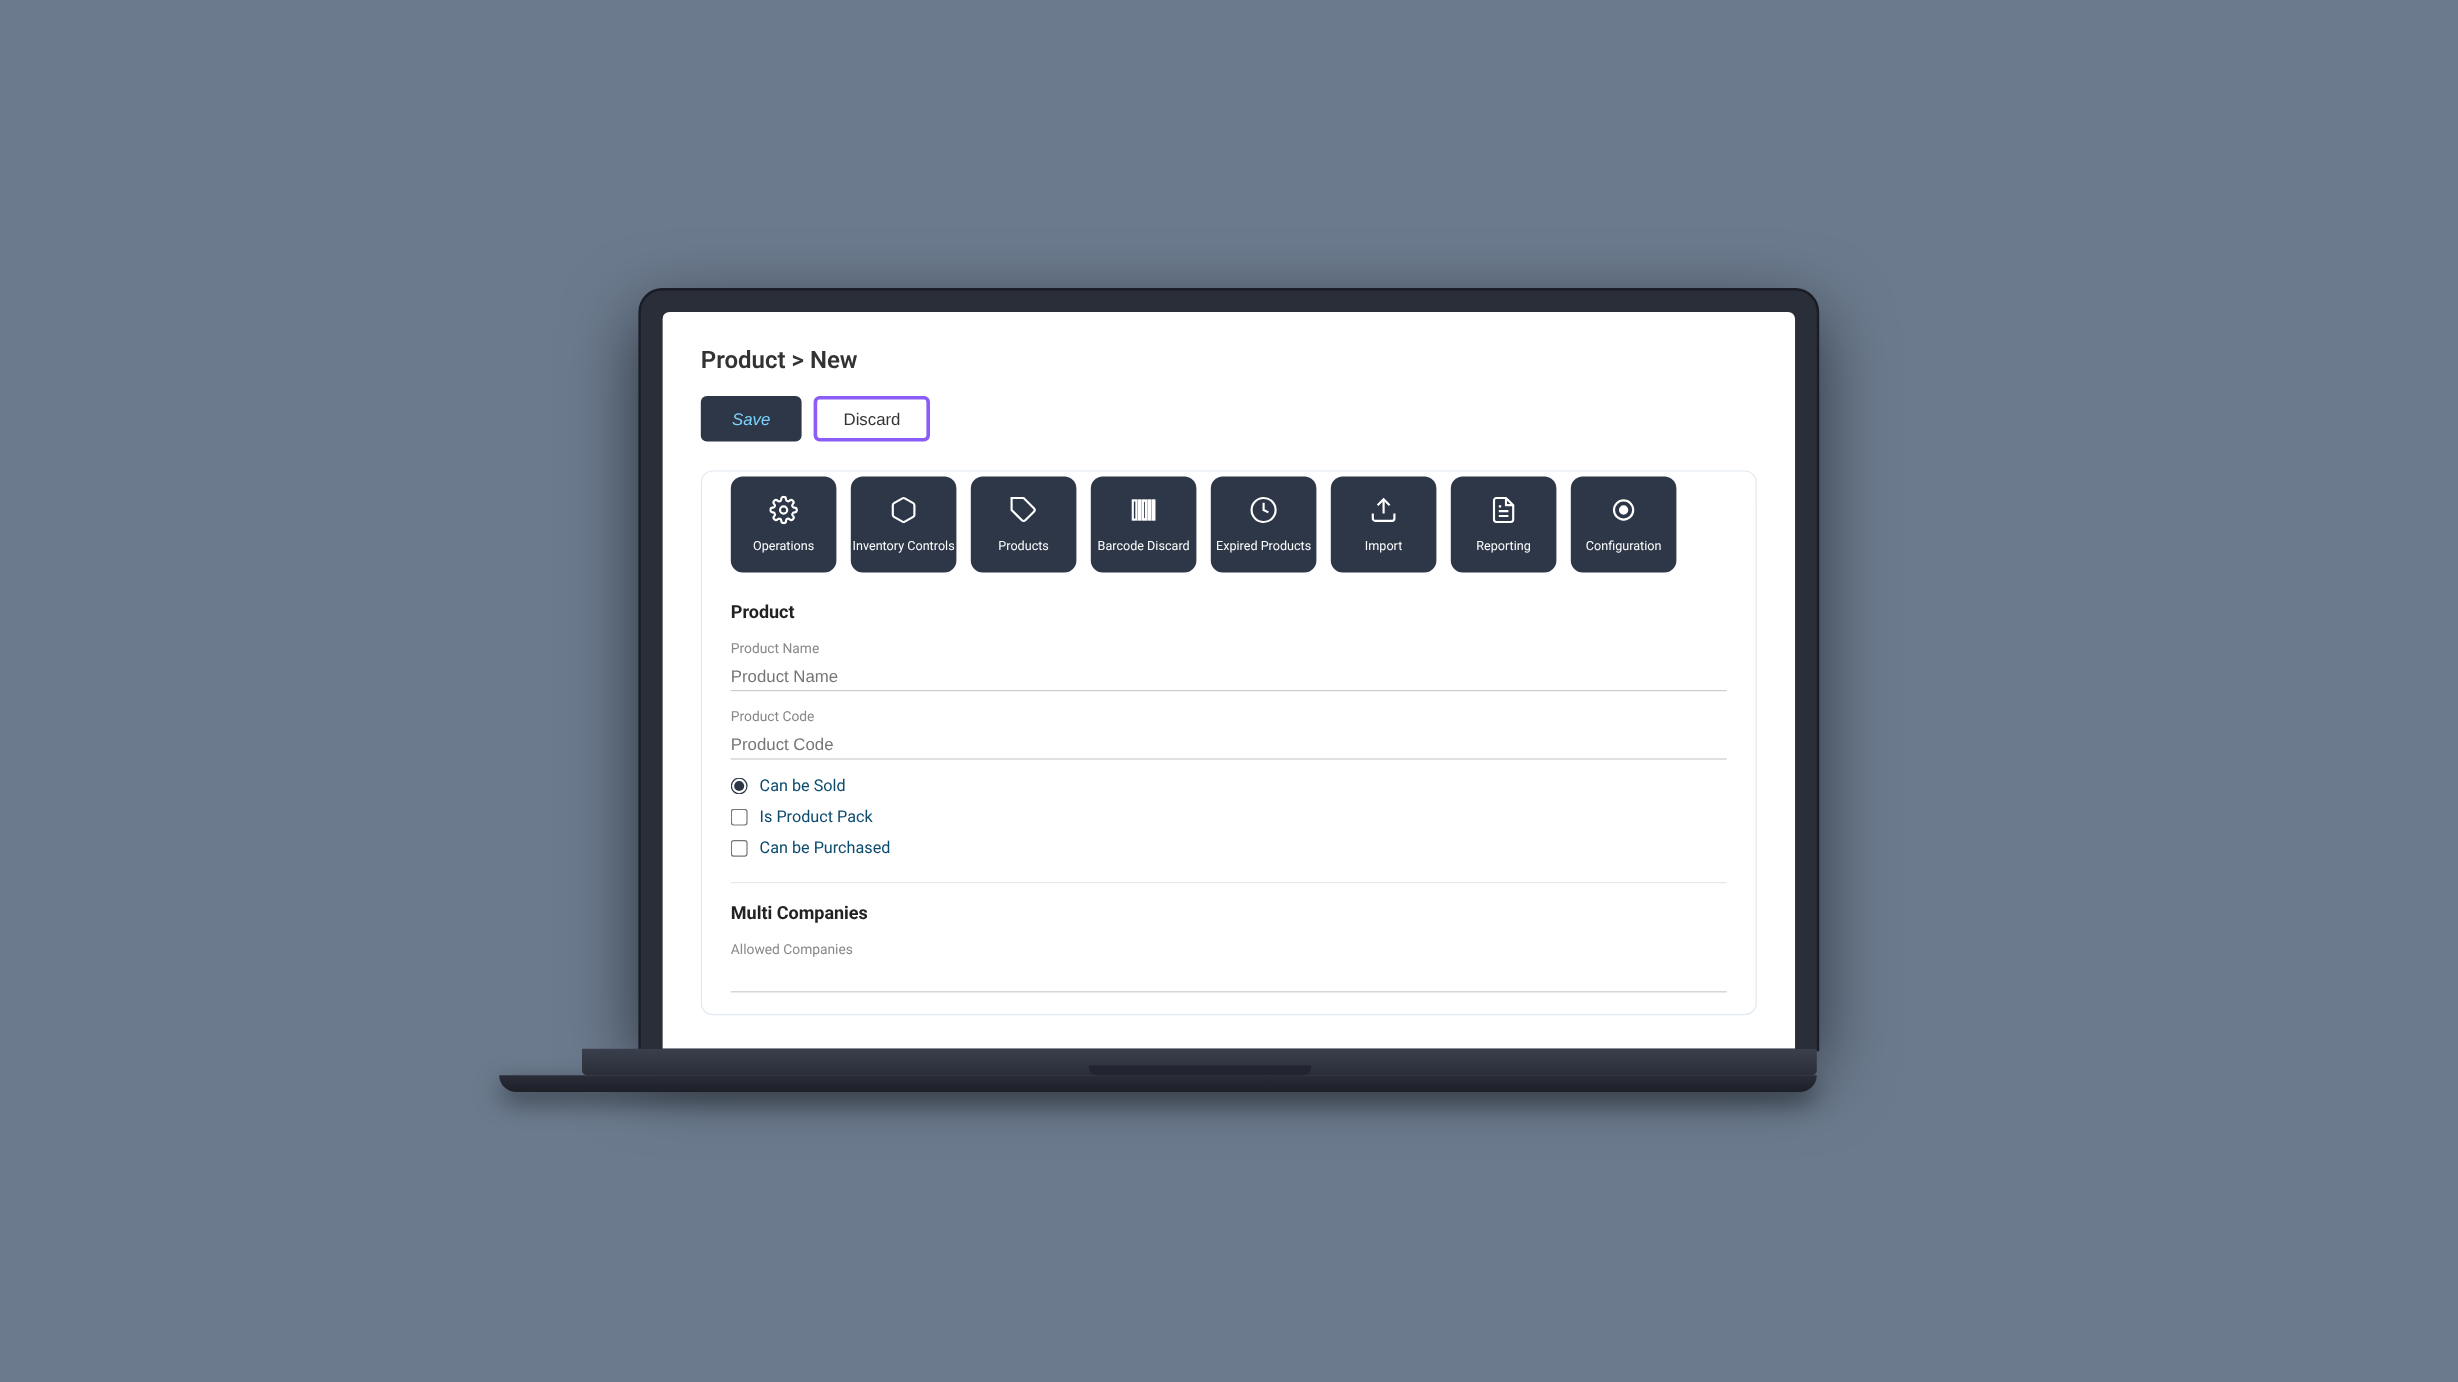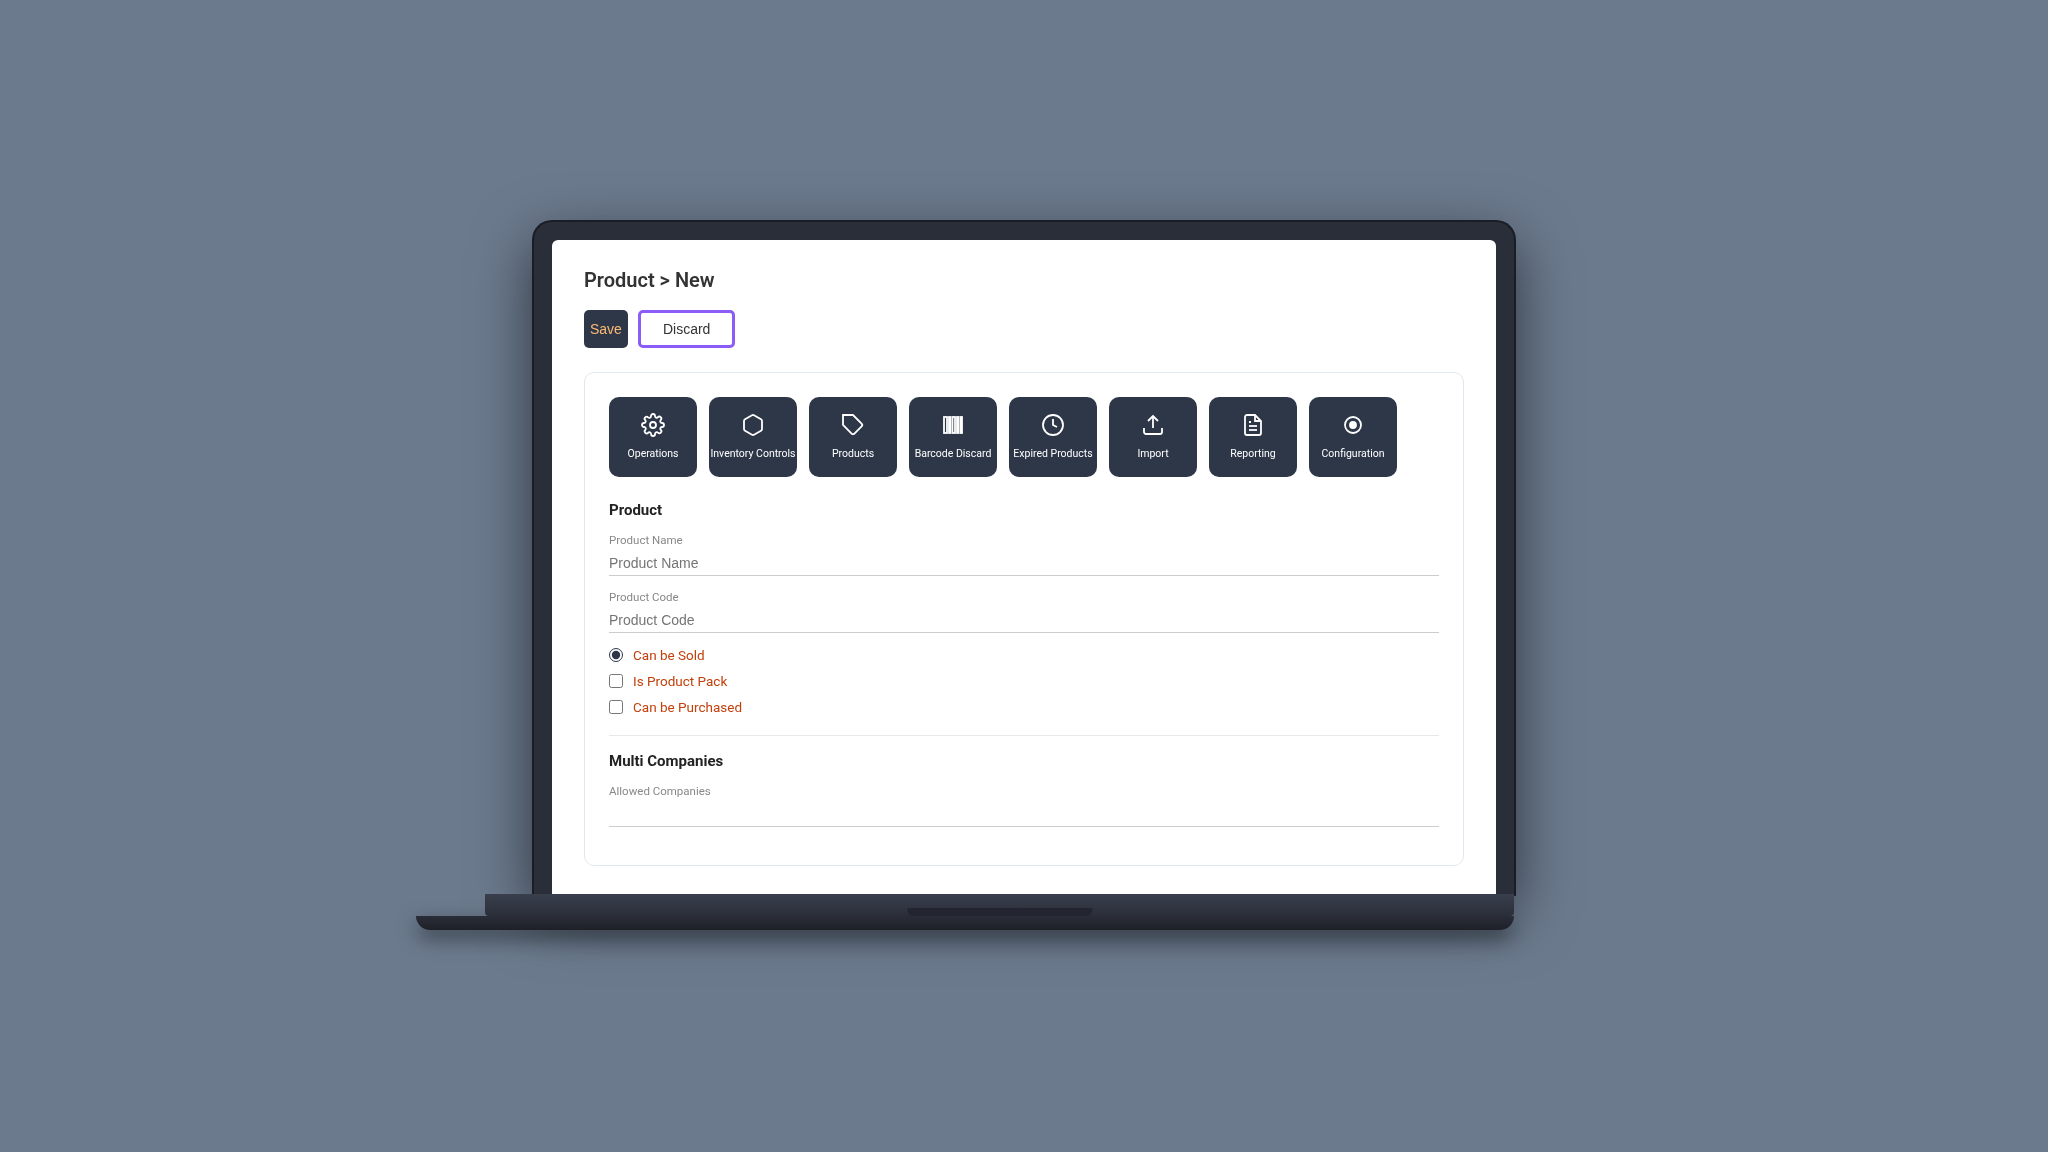--- a/index.html
+++ b/index.html
@@ -79,44 +79,45 @@
     }
 
     .toolbar {
       display: flex;
       gap: 10px;
       margin-bottom: 24px;
     }
 
     .btn-save {
       background: #2d3748;
-      color: #fdba74;
+      color: #7dd3fc;
       border: none;
       border-radius: 5px;
-      padding: 8px 6px;
+      padding: 8px 26px;
       font-size: 14px;
       font-weight: 500;
       cursor: pointer;
+      font-style: italic;
     }
 
     .btn-discard {
       background: #fff;
       color: #333;
       border: 3px solid #8b5cf6;
       border-radius: 5px;
       padding: 8px 22px;
       font-size: 14px;
       font-weight: 500;
       cursor: pointer;
     }
 
     .card {
       border: 1px solid #e2e8f0;
       border-radius: 10px;
-      padding: 24px 24px;
+      padding: 4px 24px;
       background: #fff;
     }
 
     
     .menu-icons {
       display: flex;
       gap: 12px;
       margin-bottom: 24px;
       flex-wrap: wrap;
     }
@@ -191,21 +192,21 @@
     .checkbox-row input[type="radio"],
     .checkbox-row input[type="checkbox"] {
       width: 14px;
       height: 14px;
       accent-color: #2d3748;
       cursor: pointer;
     }
 
     .checkbox-label {
       font-size: 13.5px;
-      color: #c2410c;
+      color: #0c4a6e;
     }
 
     .divider {
       border: none;
       border-top: 1px solid #e8e8e8;
       margin: 16px 0;
     }
   </style>
 </head>
 <body>

